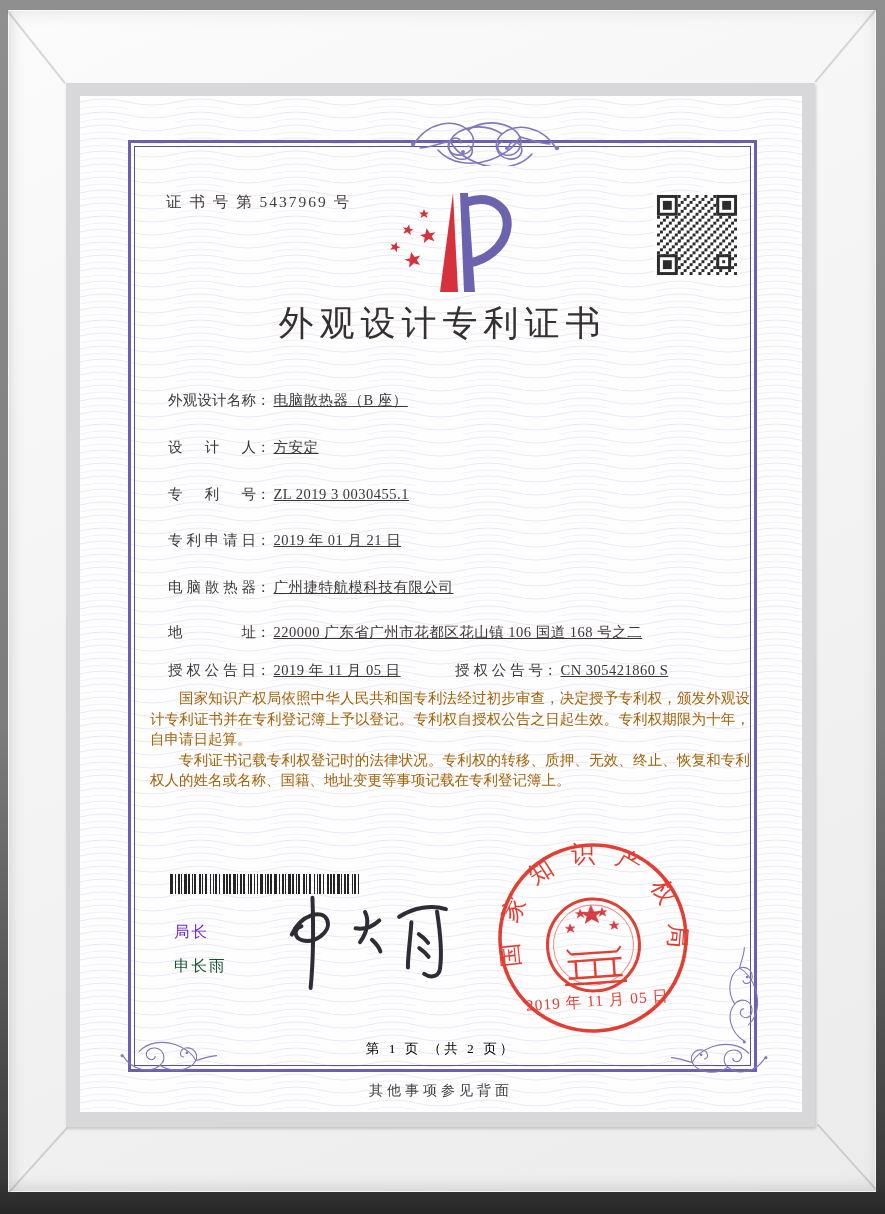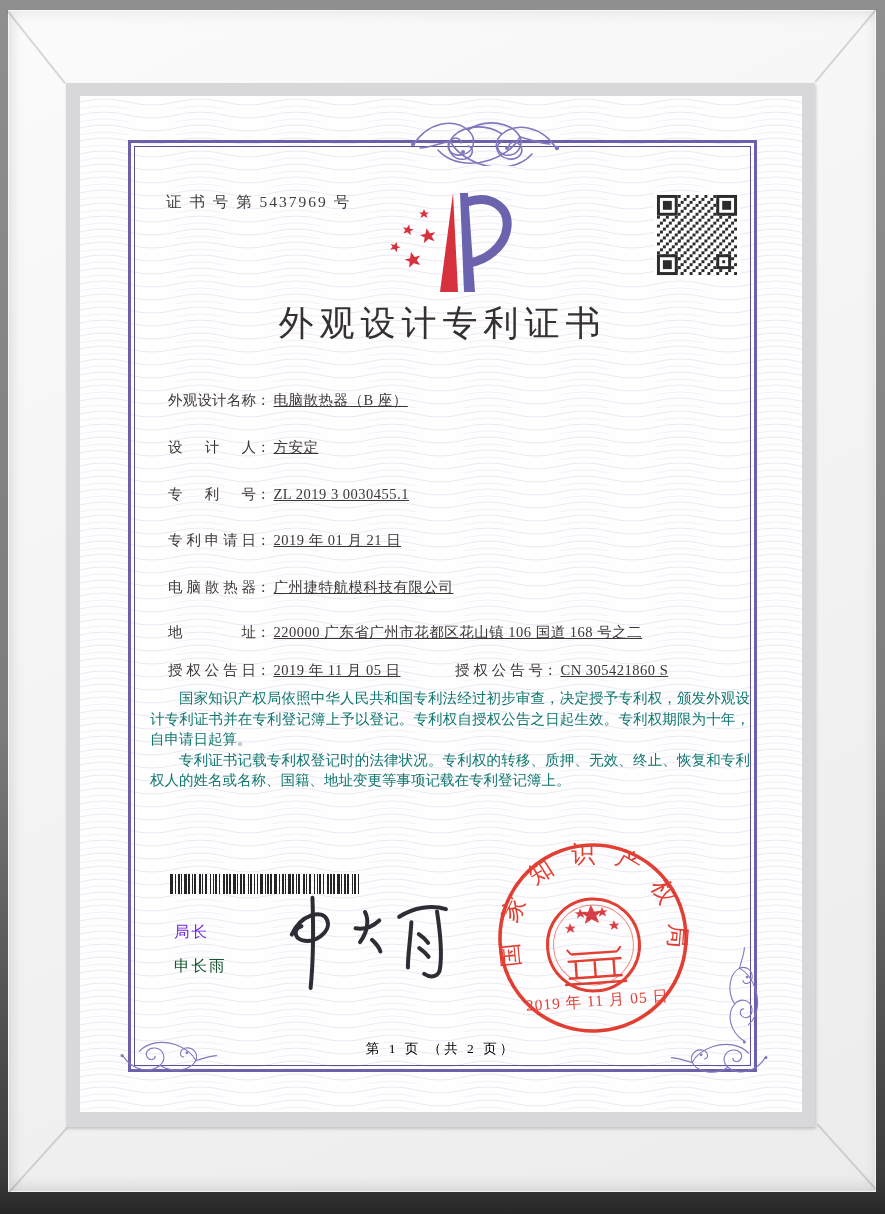--- a/index.html
+++ b/index.html
@@ -23,21 +23,21 @@
   .qr{position:absolute;left:574px;top:96px;}
   .doc-title{position:absolute;left:48px;top:204px;width:629px;text-align:center;
              font-size:35px;letter-spacing:6px;color:#353130;font-weight:500;}
   .fields{position:absolute;left:88px;top:288px;width:600px;font-size:14.5px;color:#3c3737;}
   .frow{position:absolute;left:0;white-space:nowrap;}
   .flabel{display:inline-block;width:88px;text-align:justify;text-align-last:justify;vertical-align:top;}
   .fcolon{display:inline-block;margin:0 3px 0 0;}
   .fval{letter-spacing:.5px;text-decoration:underline;}
   .pair2{position:absolute;left:287px;top:0;}
   .body-text{position:absolute;left:70px;top:592px;width:600px;font-size:14.5px;line-height:20.5px;
-             text-align:justify;color:#0f766e;}
+             text-align:justify;color:#a16207;}
   .body-text p{margin:0;text-indent:2em;}
   .barcode{position:absolute;left:90px;top:778px;}
   .signer-role{position:absolute;left:94px;top:826px;font-size:15.5px;letter-spacing:2px;color:#6d28d9;}
   .signer-name{position:absolute;left:94px;top:860px;font-size:15.5px;letter-spacing:2px;color:#14532d;}
   .signature{position:absolute;left:180px;top:788px;}
   .seal{position:absolute;left:416px;top:745px;mix-blend-mode:multiply;opacity:.94;}
   .page-note{position:absolute;left:0;top:944px;width:722px;text-align:center;font-size:13.5px;letter-spacing:3px;color:#000000;}
   .back-note{position:absolute;left:0;top:986px;width:722px;text-align:center;font-size:14px;letter-spacing:4px;color:#423c3c;}
 </style>
 </head>
@@ -207,14 +207,15 @@
           <use href="#st" transform="translate(108,72) scale(.4)" fill="#e23427"></use>
           <use href="#st" transform="translate(119,86) scale(.4)" fill="#e23427"></use>
           <path d="M74,112 L120,112 M70,119 L124,119 M78,119 L78,136 M97,119 L97,136 M116,119 L116,136 M70,136 L124,136 M66,142 L128,142" stroke-width="2.4"></path>
           <path d="M74,112 L70,107 M120,112 L124,107" stroke-width="2"></path>
         </g>
         <text x="97" y="165" text-anchor="middle" font-size="15.5" letter-spacing="1" fill="#e23427" stroke="none" font-family="Liberation Serif, DejaVu Serif, serif">2019 年 11 月 05 日</text>
       </g>
     </svg>
 
     <div class="page-note">第 1 页 （共 2 页）</div>
+    <div class="back-note">其他事项参见背面</div>
   </div>
 </div>
 
 </body></html>

